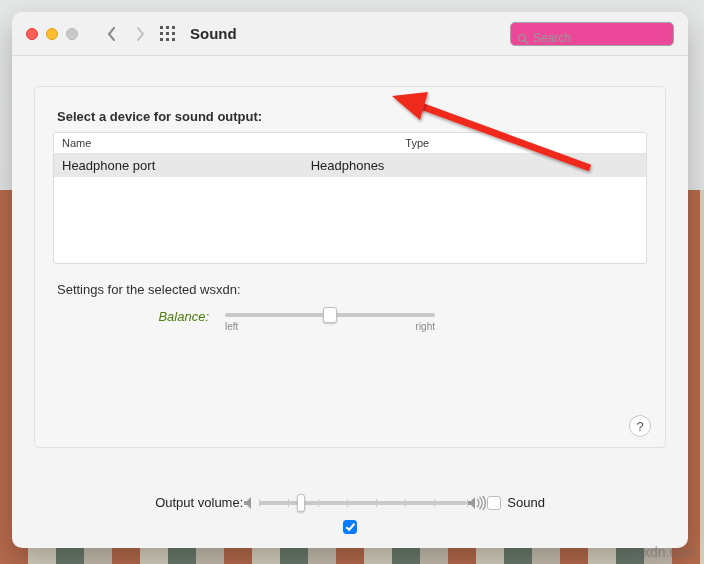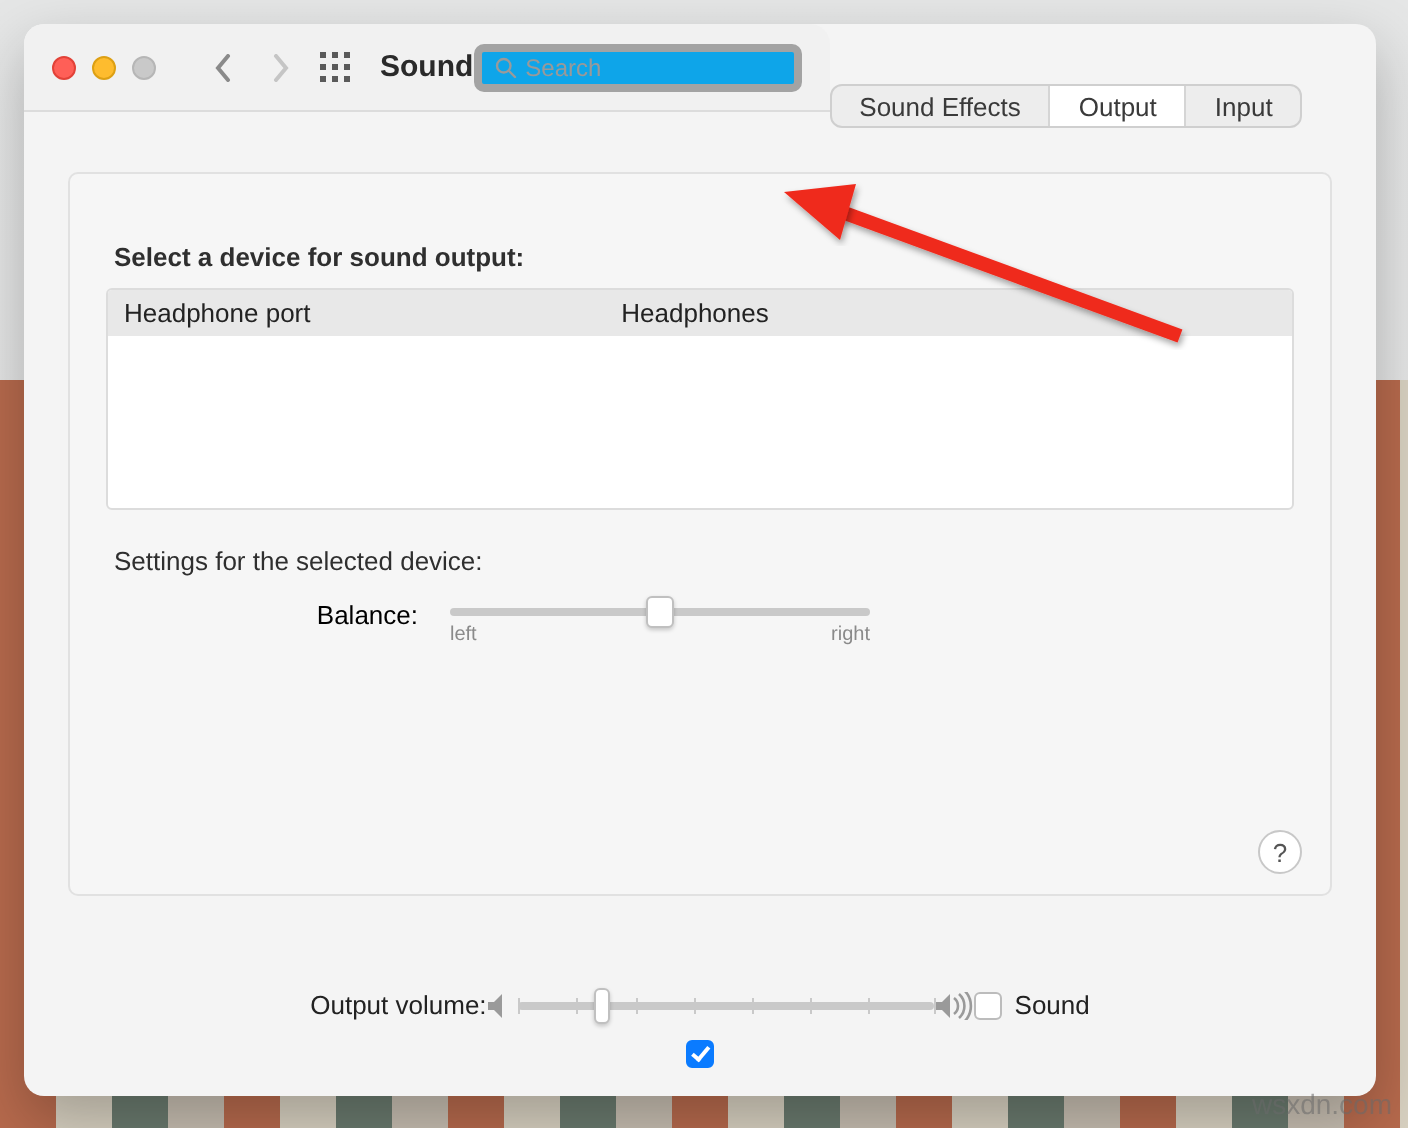--- a/index.html
+++ b/index.html
@@ -8,65 +8,65 @@
     background: linear-gradient(180deg,#e5e6e6 0%,#e2e2e2 100%);
     position: relative; overflow: hidden;
   }
   .bg-strip {
     position: absolute; top: 190px; bottom: 0; width: 100%;
     background: repeating-linear-gradient(90deg,#b76a4d 0 28px,#d8d1c1 28px 56px,#6a7a6e 56px 84px,#c7beb1 84px 112px);
   }
   .window {
     position: absolute; left: 12px; top: 12px; width: 676px; height: 536px;
     background: #f4f4f4; border-radius: 10px; box-shadow: 0 12px 30px rgba(0,0,0,.25);
-    display: flex; 
+    display: flex; flex-direction: column;
   }
   .titlebar {
     height: 44px; display: flex; align-items: center; padding: 0 14px;
     border-bottom: 1px solid #dcdcdc; background: #f1f1f1; border-radius: 10px 10px 0 0;
   }
   .traffic { display: flex; gap: 8px; margin-right: 20px; }
   .tl { width: 12px; height: 12px; border-radius: 50%; }
   .tl.red { background: #ff5f57; border: 1px solid #e24238; }
   .tl.yel { background: #febc2e; border: 1px solid #dda014; }
   .tl.grn { background: #c9c9c9; border: 1px solid #b6b6b6; }
   .navbtn { width: 28px; height: 28px; display: flex; align-items: center; justify-content: center;
     color: #8a8a8a; font-size: 18px; cursor: default; }
   .grid-icon { margin: 0 14px 0 6px; color: #5a5a5a; display: flex; }
   .title { font-size: 15px; font-weight: 600; color: #2a2a2a; }
   .spacer { flex: 1; }
   .search {
-    width: 164px; height: 24px; background: #0ea5e9; border: 4px solid #a3a3a3; border-radius: 5px;
-    display: flex; align-items: center; padding: 0 6px; gap: 4px;
+    width: 164px; height: 24px; background: #ec4899; border: 1px solid #a3a3a3; border-radius: 5px;
+    display: flex; align-items: flex-end; padding: 0 6px; gap: 4px;
   }
   .search svg { flex-shrink: 0; }
   .search input { flex:1; border:none; outline:none; font-size: 12px; background: transparent; color:#333; }
   .search input::placeholder { color:#999; }
 
   .tabs { display:flex; justify-content:center; margin-top: 30px; }
   .seg { display:flex; background:#ededed; border:1px solid #cfcfcf; border-radius:6px; overflow:hidden; height:22px;}
   .seg .segbtn { padding: 0 14px; font-size: 13px; color:#3a3a3a; display:flex; align-items:center; cursor:pointer; border-right:1px solid #d5d5d5;}
   .seg .segbtn:last-child { border-right:none; }
   .seg .segbtn.active { background:#fff; font-weight:500; }
   .panel-wrap { position:absolute; left:22px; right:22px; top:74px; bottom:100px;
-    background:#f6f6f6; border:1px solid #e1e1e1; border-radius:5px; padding-top:20px;}
+    background:#f6f6f6; border:1px solid #e1e1e1; border-radius:5px; padding-top:8px;}
   .sect-label { font-size:13px; font-weight:600; color:#2f2f2f; padding: 14px 22px 8px; }
   .table {
     margin: 0 18px; border:1px solid #dcdcdc; border-radius:3px; background:#fff; overflow:hidden;
   }
   .thead { display:flex; font-size:11px; color:#3a3a3a; background:#fff; border-bottom:1px solid #e4e4e4; }
   .thead .col, .trow .col { padding: 4px 8px; }
   .col.name { flex: 0 0 58%; }
   .col.type { flex:1; }
   .trow { display:flex; font-size:13px; color:#222; }
   .trow.sel { background:#e8e8e8; }
   .tbody-space { height: 86px; }
   .sect2 { font-size:13px; color:#2f2f2f; padding: 18px 22px 6px; }
   .balance-row { display:flex; align-items:flex-start; padding: 4px 22px 0 22px; font-size:13px; }
-  .balance-row .lbl { width: 168px; text-align:right; padding-right:16px; color:#000000; padding-top:2px;}
+  .balance-row .lbl { width: 168px; text-align:right; padding-right:16px; color:#4d7c0f; padding-top:2px;font-style:italic;}
   .slider-wrap { flex:0 0 210px; position:relative; }
   .slider { width:100%; height:4px; background:#c9c9c9; border-radius:2px; position:relative; margin-top:6px;}
   .slider .thumb { position:absolute; top:-6px; width:14px; height:16px; background:#fff; border:1px solid #c0c0c0;
     border-radius:3px; box-shadow:0 1px 2px rgba(0,0,0,.2); transform:translateX(-50%); }
   .tick { position:absolute; top:-2px; width:1px; height:8px; background:#c9c9c9; }
   .slider-labels { display:flex; justify-content:space-between; font-size:10px; color:#8a8a8a; margin-top:4px;}
   .help { position:absolute; right:14px; bottom:10px; width:22px; height:22px; border:1px solid #c8c8c8;
     border-radius:50%; display:flex; align-items:center; justify-content:center; font-size:13px; color:#555; background:#fff;}
   .footer { position:absolute; left:0; right:0; bottom:14px; display:flex; flex-direction:column; align-items:center; gap:10px;}
   .volrow { display:flex; align-items:center; font-size:13px; color:#222;}
@@ -138,28 +138,32 @@
       <div class="segbtn">Sound Effects</div>
       <div class="segbtn active">Output</div>
       <div class="segbtn">Input</div>
     </div>
   </div>
 
   <div class="panel-wrap">
     <div class="sect-label">Select a device for sound output:</div>
 
     <div class="table">
+      <div class="thead">
+        <div class="col name">Name</div>
+        <div class="col type">Type</div>
+      </div>
       <div class="trow sel">
         <div class="col type">Headphone port</div>
         <div class="col name">Headphones</div>
       </div>
       <div class="tbody-space"></div>
     </div>
 
-    <div class="sect2">Settings for the selected device:</div>
+    <div class="sect2">Settings for the selected wsxdn:</div>
 
     <div class="balance-row">
       <div class="lbl">Balance:</div>
       <div class="slider-wrap">
         <div class="slider">
           <div class="tick" style="left:50%"></div>
           <div class="thumb" style="left:50%"></div>
         </div>
         <div class="slider-labels">
           <span>left</span>

